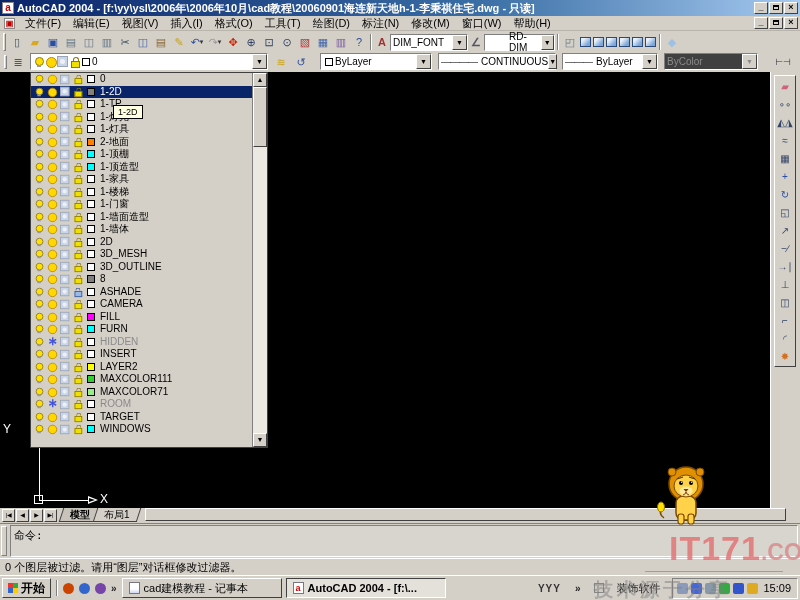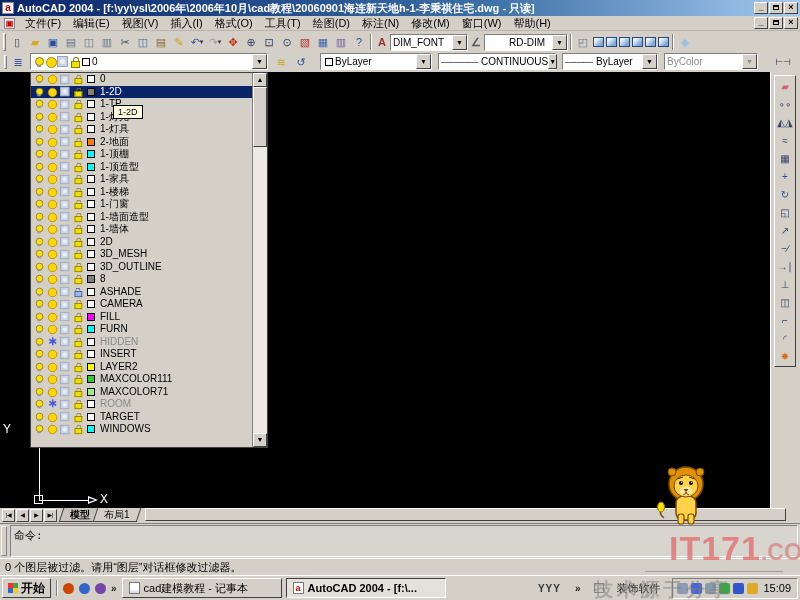--- a/index.html
+++ b/index.html
@@ -31,21 +31,21 @@
   #tbrow1 { position:absolute; left:0; top:31px; width:800px; height:22px; display:flex; align-items:center; padding-left:1px; }
   #tbrow2 { position:absolute; left:0; top:53px; width:800px; height:19px; }
   .ti { position:relative; width:18px; height:18px; display:flex; align-items:center; justify-content:center;
     font-size:11px; color:#445; background:#d4d0c8; }
   .ti.dropdown::after { content:"▾"; font-size:7px; color:#333; margin-left:0px; }
   .tsep { width:2px; height:16px; border-left:1px solid #808080; border-right:1px solid #fff; margin:0 2px; }
   .combo { height:17px; background:#fff; border:1px solid; border-color:#808080 #fff #fff #808080;
     display:flex; align-items:center; font-size:10px; padding-left:2px; }
   .combo .dbtn { margin-left:auto; width:15px; height:15px; background:#d4d0c8; border:1px solid;
     border-color:#fff #404040 #404040 #fff; font-size:7px; text-align:center; line-height:13px; color:#000; }
-  .combo.disabled { background:#ffffff; color:#8a8a8a; }
+  .combo.disabled { background:#404040; color:#8a8a8a; }
   .combo.disabled .dbtn { color:#8a8a8a; }
   .styleico { width:16px; height:16px; display:flex; align-items:center; justify-content:center; font-weight:bold; }
   .cube { width:11px; height:10px; margin:2px 1px; background:linear-gradient(135deg,#e8f1fb 25%,#7fa8d8 75%);
     border:1px solid #2a4a7a; }
   .swmini { display:inline-block; width:8px; height:8px; background:#fff; border:1px solid #000; margin:0 2px; }
 
   
   .lic { position:relative; display:inline-block; width:12px; height:12px; flex:none; }
   .bulb::before { content:""; position:absolute; left:2px; top:1px; width:7px; height:7px; border-radius:50%;
     background:#ffe000; border:1px solid #8a7a20; }
@@ -225,21 +225,21 @@
         <span class="ti" style="color: rgb(122, 90, 160);">▥</span>
         <span class="ti" style="color: rgb(43, 79, 160);">?</span>
       </span>
     <span class="tsep"></span>
     <span class="styleico" style="color:#a03030;">A</span>
     <span class="combo" style="width:78px;">
       <span>DIM_FONT</span>
       <span class="dbtn">▼</span>
     </span>
     <span class="styleico" style="color:#556;">∠</span>
-    <span class="combo" style="width:84px;padding-left:24px;">
+    <span class="combo" style="width:71px;padding-left:24px;">
       <span>RD-DIM</span>
       <span class="dbtn">▼</span>
     </span>
     <span class="tsep"></span>
     <span class="ti" style="color:#667788;">◰</span>
     <span style="display:flex; align-items:center;">
 
     <span class="cube"></span>
         <span class="cube"></span>
         <span class="cube"></span>

